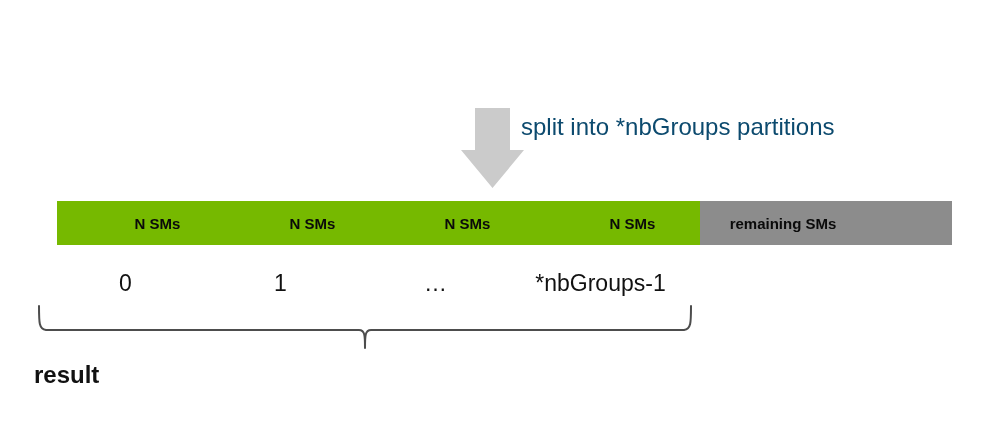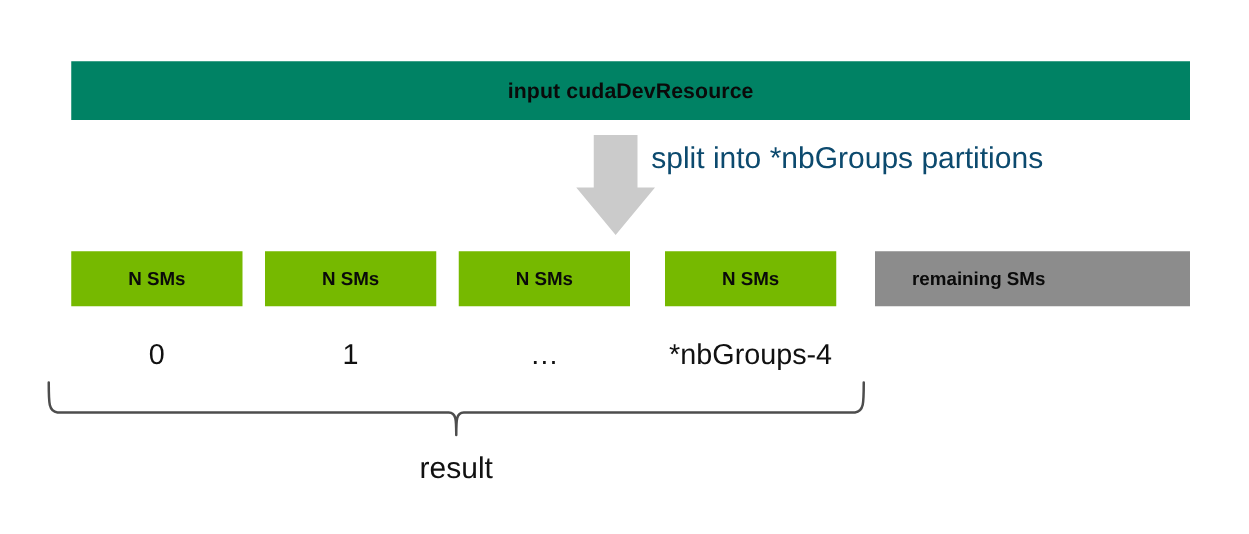--- a/index.html
+++ b/index.html
@@ -67,21 +67,21 @@
     height: 44px;
   }
   .part-box {
     position: absolute;
     top: 0;
     height: 44px;
     display: flex;
     align-items: center;
     justify-content: center;
   }
-  .part-box.green { background: #76b900; }
+  .part-box.green { background: #76b900; padding-left: 32px; }
   .part-box.gray  { background: #8c8c8c; }
   .part-box-label {
     font-size: 15px;
     font-weight: bold;
     color: #0a0a0a;
     white-space: nowrap;
   }
   .part-box.gray .part-box-label {
     padding-right: 86px;
   }
@@ -112,34 +112,30 @@
     width: 662px;
     height: 50px;
   }
   .brace-wrap svg { display: block; }
 
   .result-label {
     position: absolute;
     left: 34px;
     top: 361px;
     width: 662px;
-    text-align: center;
     font-size: 24px;
-    font-weight: 400;
+    font-weight: 700;
     color: #111111;
   }
 </style>
 </head>
 <body>
 
 <div id="canvas">
 
-  <div class="input-bar">
-    <span class="input-bar-label">input cudaDevResource</span>
-  </div>
 
   <div class="arrow-wrap">
     <svg width="68" height="82" viewBox="0 0 68 82" xmlns="http://www.w3.org/2000/svg">
       <polygon points="17,0 52,0 52,42 66,42 34.5,80 3,42 17,42" fill="#cbcbcb"></polygon>
     </svg>
   </div>
 
   <div class="arrow-label">split into *nbGroups partitions</div>
 
   <div class="boxes-row">
@@ -163,21 +159,21 @@
     <div class="part-box gray" style="left:700px; width:252px;">
       <span class="part-box-label">remaining SMs</span>
     </div>
 
   </div>
 
   <div class="index-row">
     <div class="index-label" style="left:57px; width:137px;">0</div>
     <div class="index-label" style="left:212px; width:137px;">1</div>
     <div class="index-label" style="left:367px; width:137px;">…</div>
-    <div class="index-label" style="left:512px; width:177px;">*nbGroups-4</div>
+    <div class="index-label" style="left:512px; width:177px;">*nbGroups-1</div>
   </div>
 
   <div class="brace-wrap">
     <svg width="662" height="50" viewBox="0 0 662 50" xmlns="http://www.w3.org/2000/svg">
       <path d="M5,3 C5,20 5,26 12,27 L325,27 C331,27 331,33 331,45
                C331,33 331,27 337,27 L650,27 C657,26 657,20 657,3" fill="none" stroke="#4d4d4d" stroke-width="2" stroke-linecap="round" stroke-linejoin="round"></path>
     </svg>
   </div>
 
   <div class="result-label">result</div>

